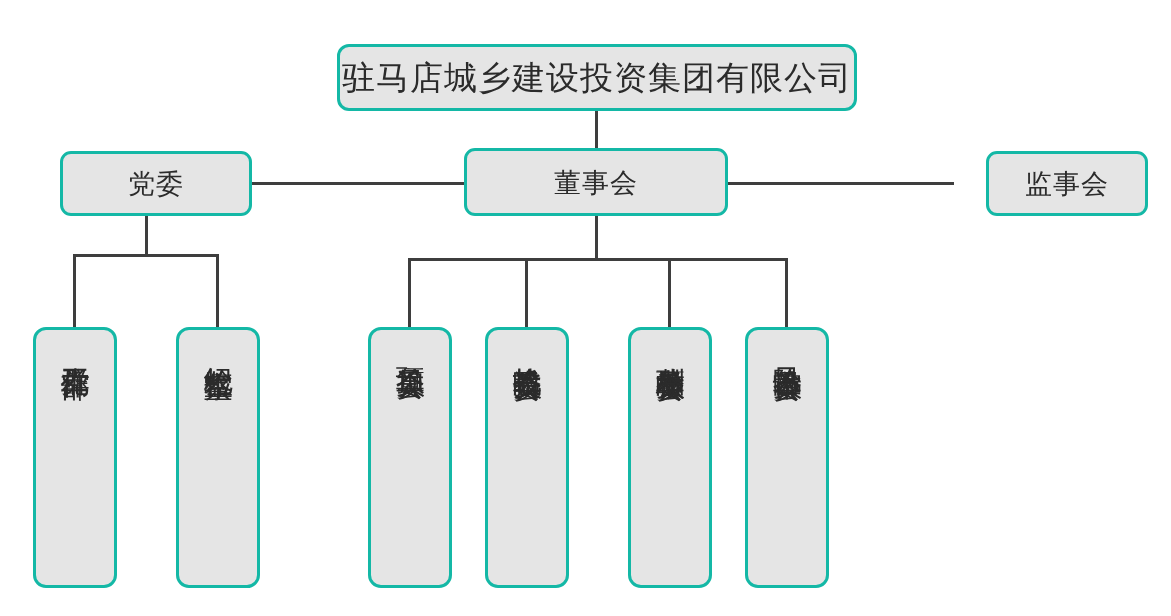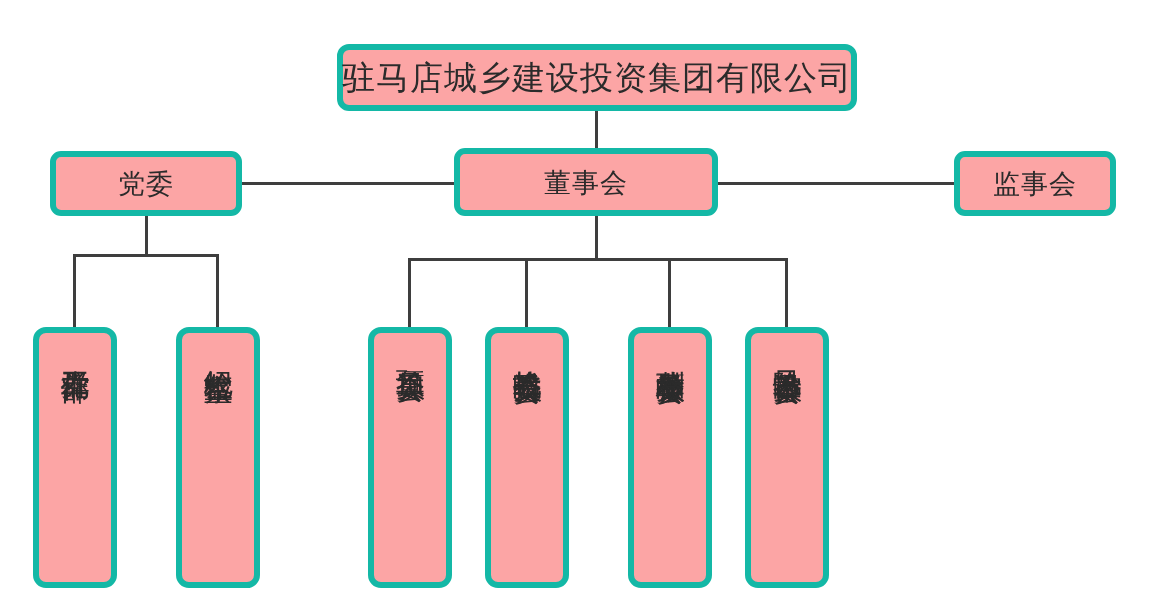--- a/index.html
+++ b/index.html
@@ -18,29 +18,29 @@
   #org-chart {
     position: absolute;
     left: 0;
     top: 0;
     width: 1171px;
     height: 616px;
   }
   .node {
     position: absolute;
     box-sizing: border-box;
-    border: 6px solid #14b8a6;
-    background: #fca5a5;
+    border: 3px solid #14b8a6;
+    background: #e5e5e5;
     display: flex;
     align-items: center;
     justify-content: center;
     color: #2b2b2b;
   }
   .node.rounded-lg { border-radius: 12px; }
-  .node.rounded-md { border-radius: 11px; }
+  .node.rounded-md { border-radius: 11px; margin-left: 10px; }
   .node.rounded-sm { border-radius: 13px; }
 
   
   .label-h {
     white-space: nowrap;
     line-height: 1;
     letter-spacing: 1px;
   }
   .size-root  { font-size: 33px; }
   .size-mid   { font-size: 27px; }
@@ -97,21 +97,21 @@
   </div>
 
   <div class="node rounded-md" style="left:50px; top:151px; width:192px; height:65px;">
     <span class="label-h size-mid">党委</span>
   </div>
 
   <div class="node rounded-md" style="left:454px; top:148px; width:264px; height:68px;">
     <span class="label-h size-mid">董事会</span>
   </div>
 
-  <div class="node rounded-md" style="left:954px; top:151px; width:162px; height:65px;">
+  <div class="node rounded-md" style="left:976px; top:151px; width:162px; height:65px;">
     <span class="label-h size-mid">监事会</span>
   </div>
 
   <div class="node node-v rounded-sm" style="left:33px; top:327px; width:84px; height:261px;">
     <span class="label-v">党群工作部</span>
   </div>
 
   <div class="node node-v rounded-sm" style="left:176px; top:327px; width:84px; height:261px;">
     <span class="label-v">纪检监察室</span>
   </div>

